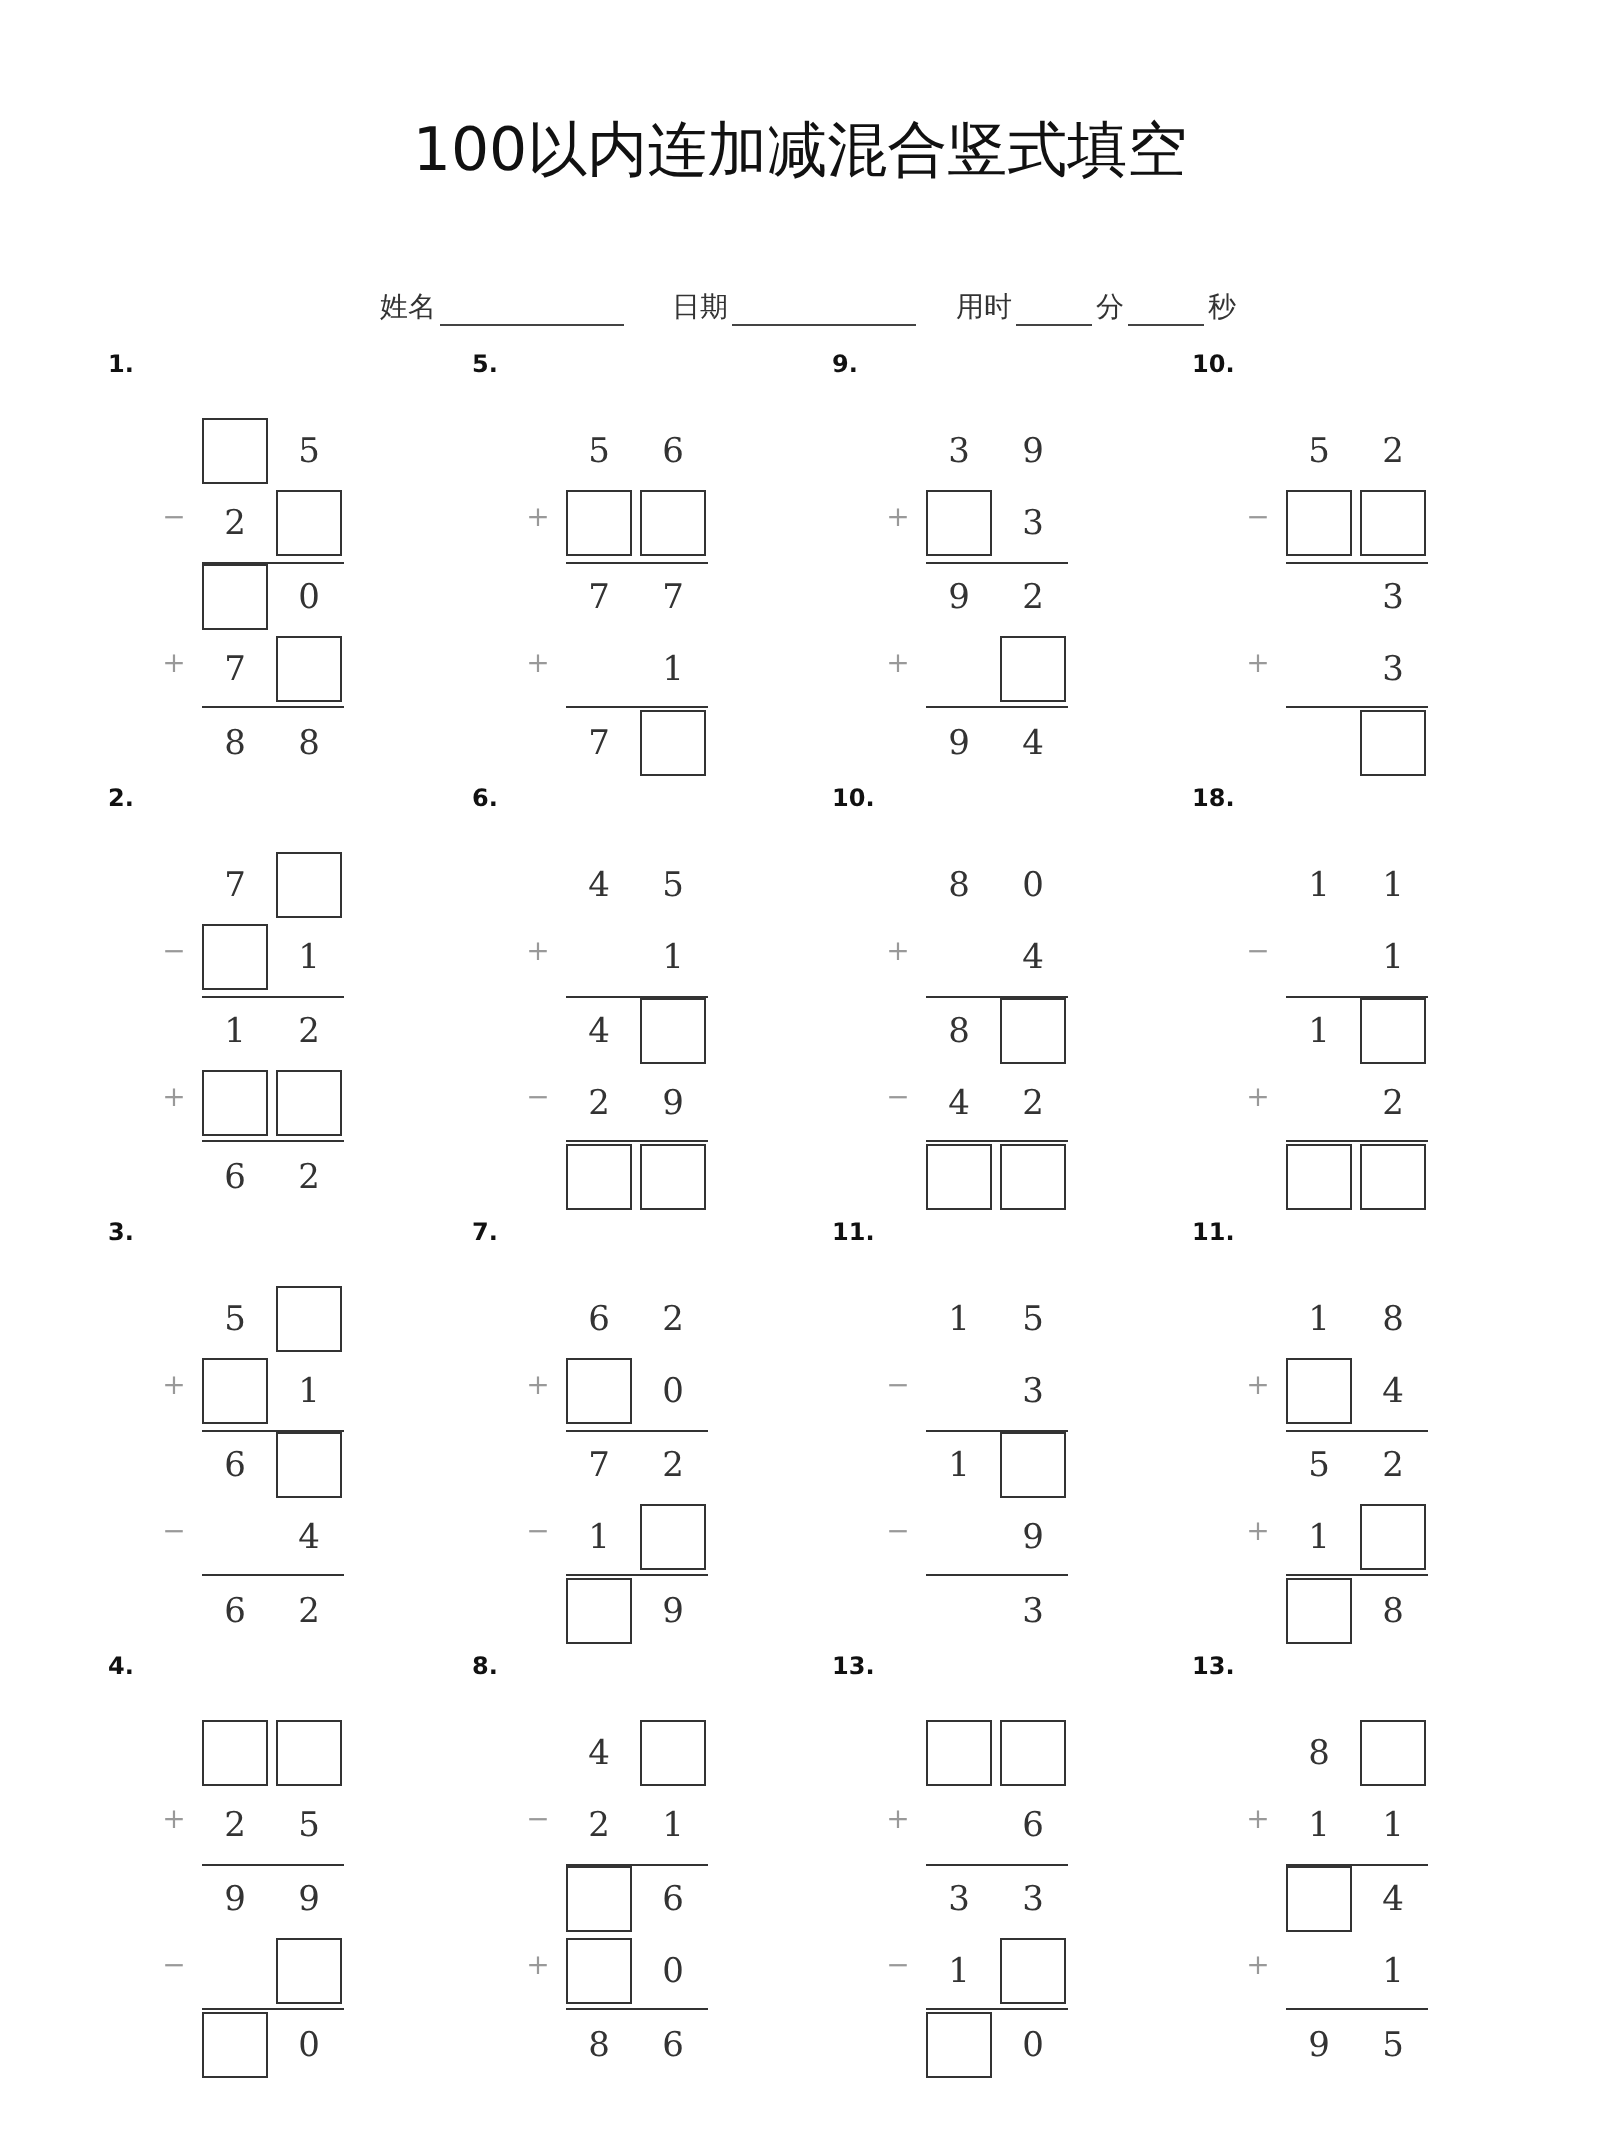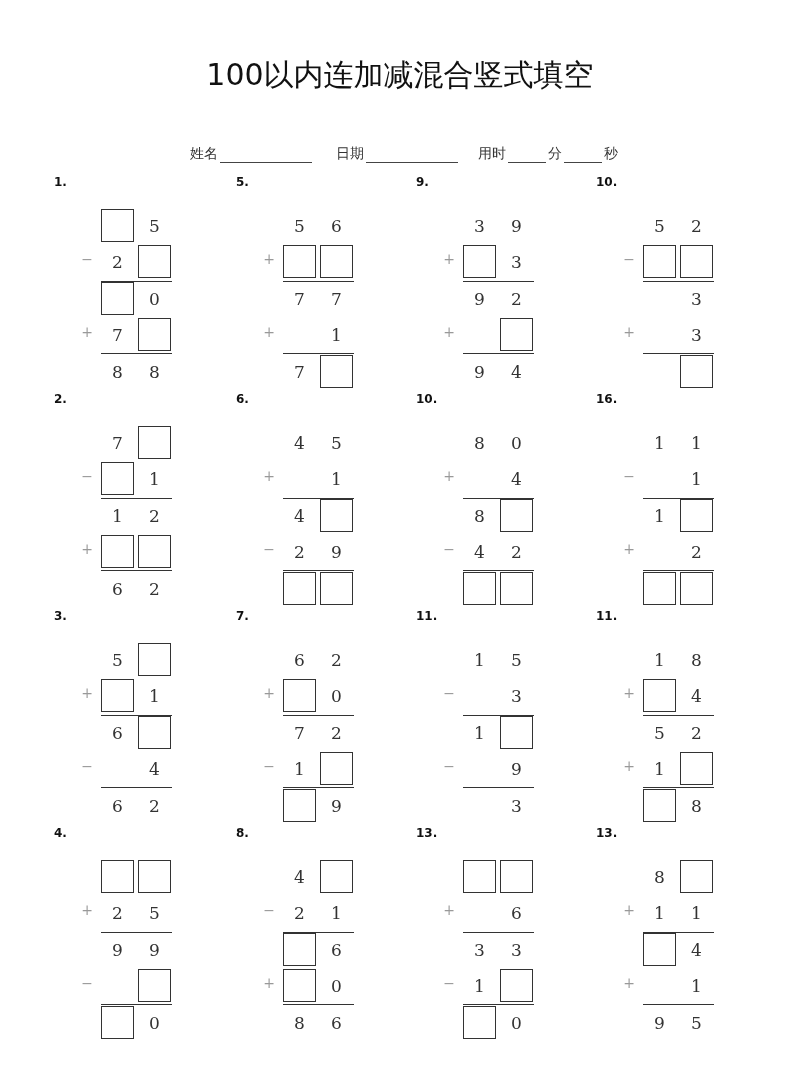--- a/index.html
+++ b/index.html
@@ -404,21 +404,21 @@
         <div class="cell o">3</div>
       </div>
       <div class="row" style="top: 180px;">
         <div class="cell t"></div>
         <div class="cell o box"></div>
       </div>
       <div class="rule" style="top: 106px;"></div>
       <div class="rule" style="top: 178px;"></div>
     </div>
     <div class="problem" style="left: 578px; top: 392px;">
-      <div class="pnum">16.</div>
+      <div class="pnum">18.</div>
       <div class="row" style="top: 34px;">
         <div class="cell t">1</div>
         <div class="cell o">1</div>
       </div>
       <div class="row" style="top: 70px;">
         <span class="sign">−</span>
         <div class="cell t"></div>
         <div class="cell o">1</div>
       </div>
       <div class="row" style="top: 107px;">

